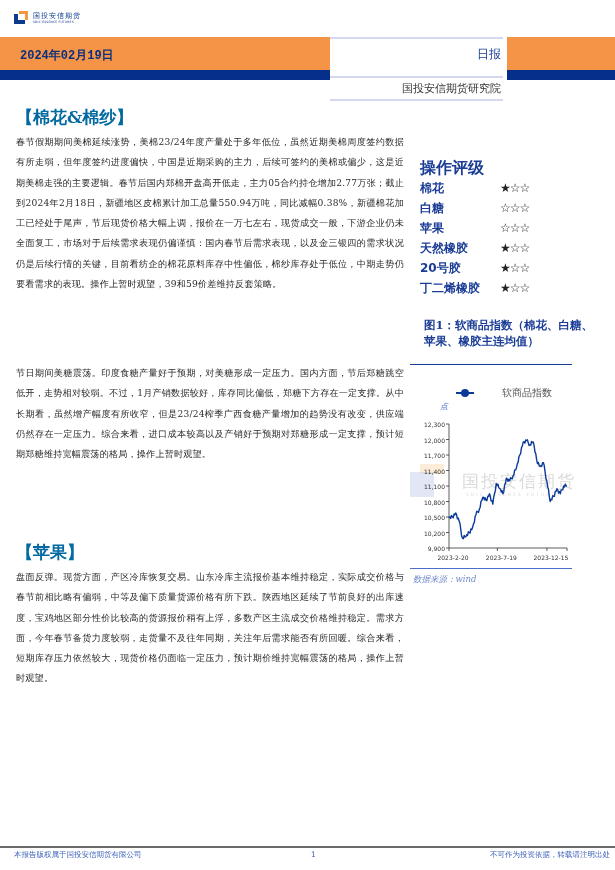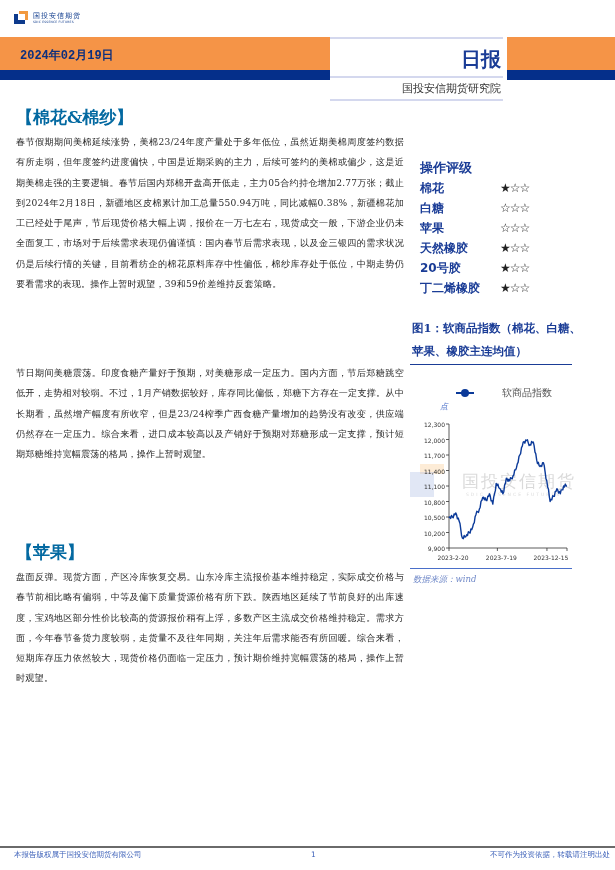--- a/index.html
+++ b/index.html
@@ -16,38 +16,38 @@
 
   .band-orange { position: absolute; left: 0; top: 37px; width: 615px; height: 33px; background: #f59447; }
   .band-navy { position: absolute; left: 0; top: 70px; width: 615px; height: 10px; background: #052f8a; }
   .date { position: absolute; left: 20px; top: 47px; font-size: 12px; font-weight: bold; color: #0c2f7e; font-family: Liberation Mono, monospace; }
 
   .title-box { position: absolute; left: 330px; top: 37px; width: 177px; height: 63px; background: #ffffff; }
   .title-box .line { position: absolute; left: 0; width: 173px; height: 2px; background: #d4d8ee; }
   .title-box .l1 { top: 0; }
   .title-box .l2 { top: 39px; }
   .title-box .l3 { top: 62px; }
-  .report-type { position: absolute; right: 6px; top: 9px; font-size: 20px; font-weight: bold; color: #1a3c96; margin-left: 12px; }
+  .report-type { position: absolute; right: 6px; top: 9px; font-size: 12px; font-weight: normal; color: #1a3c96; margin-left: 12px; }
   .institute { position: absolute; right: 6px; top: 44px; font-size: 11px; color: #333; }
 
   .left-col { position: absolute; left: 16px; top: 108px; width: 388px; }
   .section { margin-bottom: 14px; }
   .sec-title { font-size: 17px; font-weight: bold; color: #0369a1; margin-bottom: 6px; line-height: 18px; font-family: "DejaVu Serif", serif; }
   .sec-body { font-size: 9.1px; line-height: 20.3px; color: #2a2a2a; font-family: "DejaVu Serif", serif; text-align: justify; letter-spacing: 0.2px; }
   #sec-cotton { position: absolute; top: 0; }
   #sec-sugar { position: absolute; top: 255px; }
   #sec-apple { position: absolute; top: 435px; }
 
   .rating { position: absolute; left: 420px; top: 158px; width: 180px; }
-  .rating-title { font-size: 13px; font-weight: bold; color: #1a3c96; height: 20px; line-height: 20px; }
+  .rating-title { font-size: 16px; font-weight: bold; color: #1a3c96; height: 20px; line-height: 20px; }
   .rating-row { display: flex; align-items: center; height: 20px; }
   .rating-label { width: 80px; font-size: 12px; font-weight: bold; color: #1a3c96; }
   .stars { font-size: 12px; letter-spacing: -1px; }
 
-  .fig-title { position: absolute; left: 412px; top: 317px; width: 180px; font-size: 11.5px; line-height: 23px; font-weight: bold; color: #1a3c96; font-family: "DejaVu Serif", serif; }
+  .fig-title { position: absolute; left: 424px; top: 317px; width: 180px; font-size: 11.5px; line-height: 16px; font-weight: bold; color: #1a3c96; font-family: "DejaVu Serif", serif; }
   .fig-rule { position: absolute; left: 410px; top: 364px; width: 162px; height: 1px; background: #1a3c96; }
   .legend { position: absolute; left: 456px; top: 386px; display: flex; align-items: center; font-size: 10px; color: #555; gap: 24px; }
   .legend-mark { position: relative; width: 18px; height: 8px; margin-right: 4px; }
   .legend-mark .ln { position: absolute; left: 0; top: 3px; width: 18px; height: 2px; background: #0b3a99; }
   .legend-mark .dot { position: absolute; left: 5px; top: 0; width: 8px; height: 8px; border-radius: 50%; background: #0b3a99; }
   .unit { position: absolute; left: 440px; top: 401px; font-size: 8px; color: #4a6fc9; font-style: italic; }
 
   .chart { position: absolute; left: 405px; top: 415px; width: 180px; height: 150px; }
   .ytick { position: absolute; right: 136px; font-size: 6px; color: #333; transform: translateY(-50%); white-space: nowrap; }
   .xtick { position: absolute; top: 139px; font-size: 6px; color: #333; transform: translateX(-50%); white-space: nowrap; }

